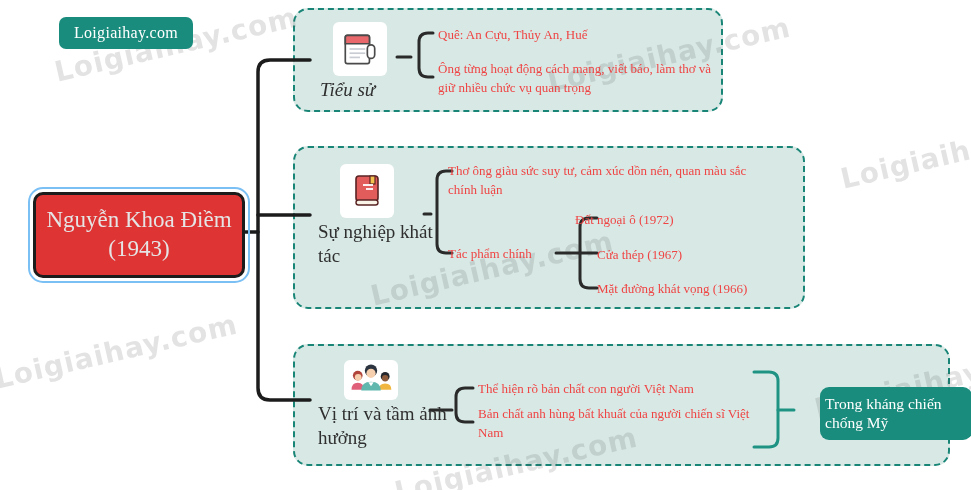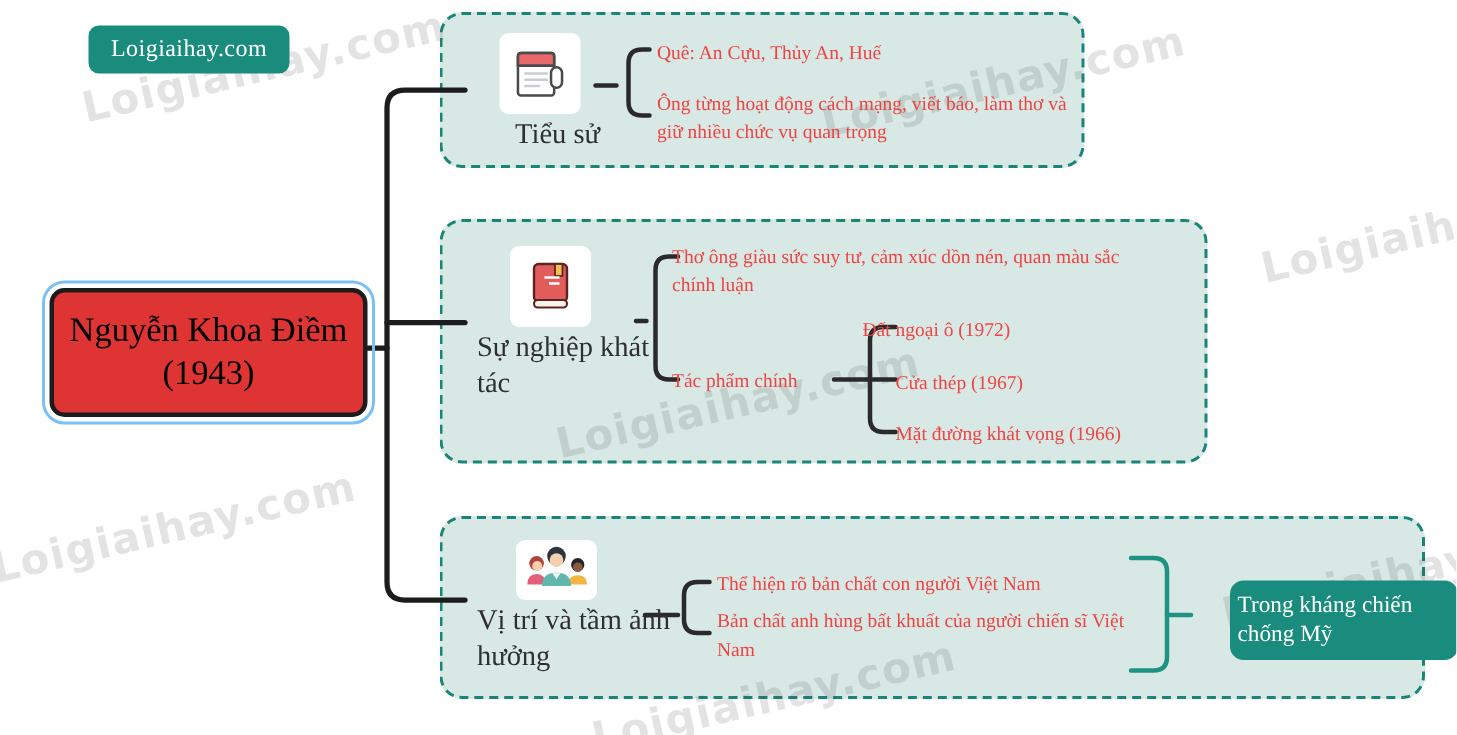--- a/index.html
+++ b/index.html
@@ -19,34 +19,34 @@
   .connectors{position:absolute;left:0;top:0;z-index:3;pointer-events:none;}
   .badge{
     position:absolute;z-index:4;left:59px;top:17px;background:#1a8c7d;color:#fff;
     font-size:16px;padding:7px 15px;border-radius:7px;letter-spacing:.3px;
   }
   .root{
     position:absolute;z-index:4;left:33px;top:192px;width:212px;height:86px;
     background:#df3434;border:3px solid #1c1c1c;border-radius:10px;
     outline:2px solid #7bc0f5;outline-offset:3px;box-sizing:border-box;
     display:flex;align-items:center;justify-content:center;text-align:center;
-    color:#000000;font-size:23px;line-height:1.25;
+    color:#e5e5e5;font-size:23px;line-height:1.25;
   }
   .icon-box{
     position:absolute;z-index:4;background:#fff;border-radius:6px;
     display:flex;align-items:center;justify-content:center;
   }
   .branch-label{position:absolute;z-index:4;font-size:19px;line-height:1.25;color:#2f2f2f;}
   .item{position:absolute;z-index:4;font-size:13px;line-height:19px;color:#ef4444;}
   .callout{
     position:absolute;z-index:4;left:820px;top:387px;width:152px;box-sizing:border-box;
     background:#1a8c7d;color:#fff;font-size:15.5px;line-height:1.25;
     padding:7px 5px;border-radius:9px;
   }
-  .center{text-align:right;}
+  .center{text-align:left;font-style:italic;}
 </style>
 </head>
 <body>
 
 <div class="canvas">
 
   <span class="wm" style="left:52px;top:28px">Loigiaihay.com</span>
   <span class="wm" style="left:545px;top:38px">Loigiaihay.com</span>
   <span class="wm" style="left:838px;top:135px">Loigiaihay.com</span>
   <span class="wm" style="left:368px;top:252px">Loigiaihay.com</span>

